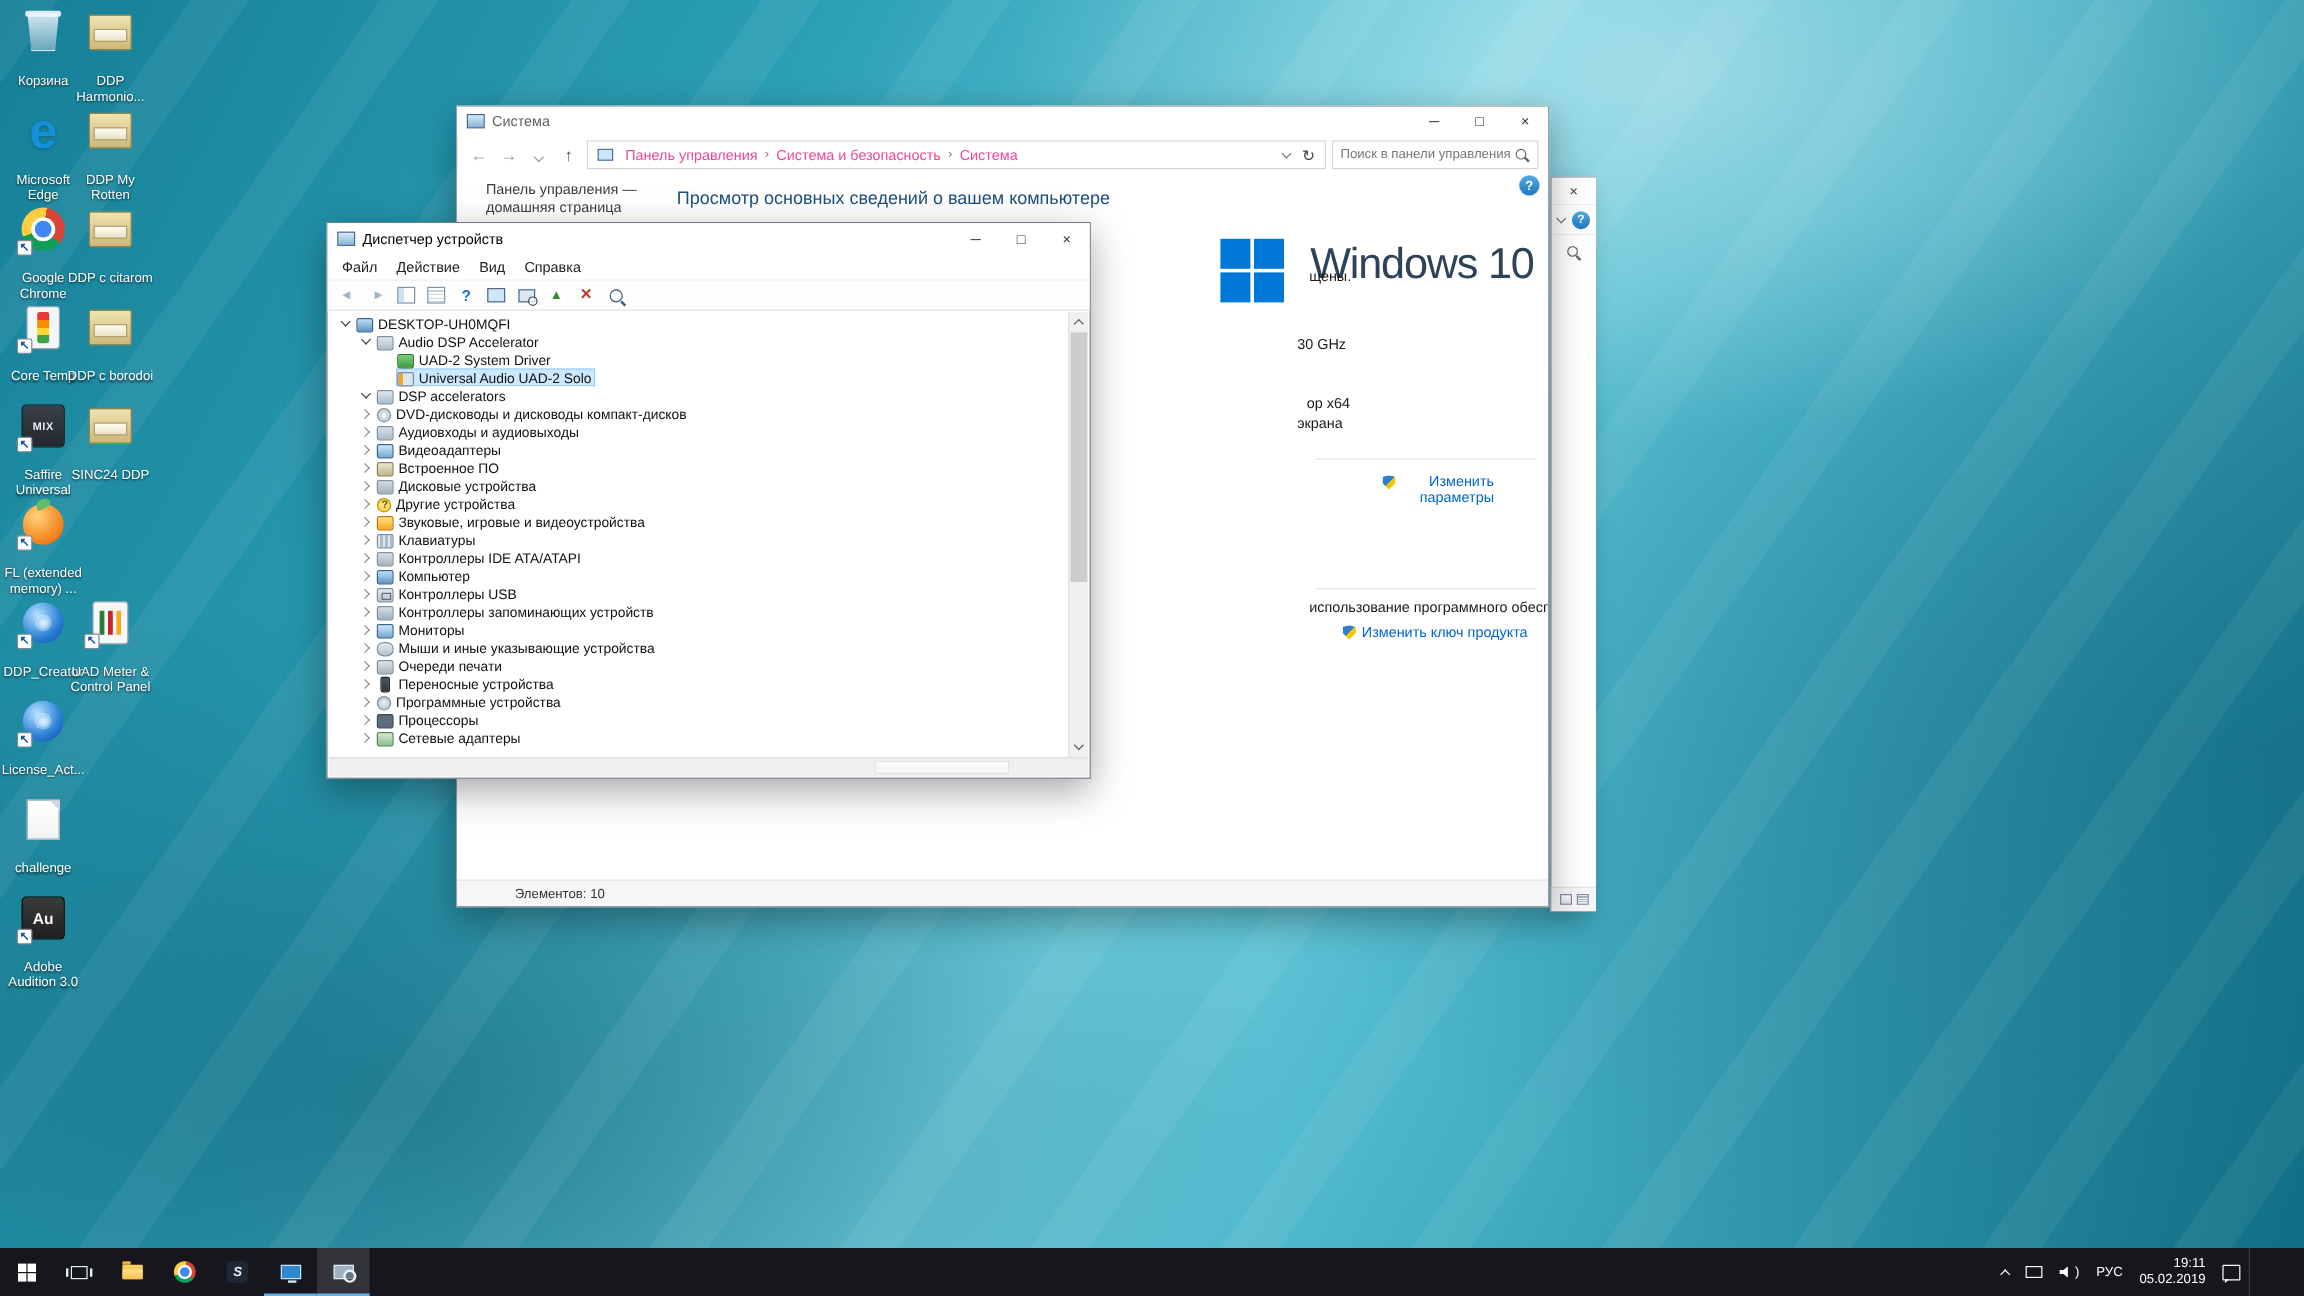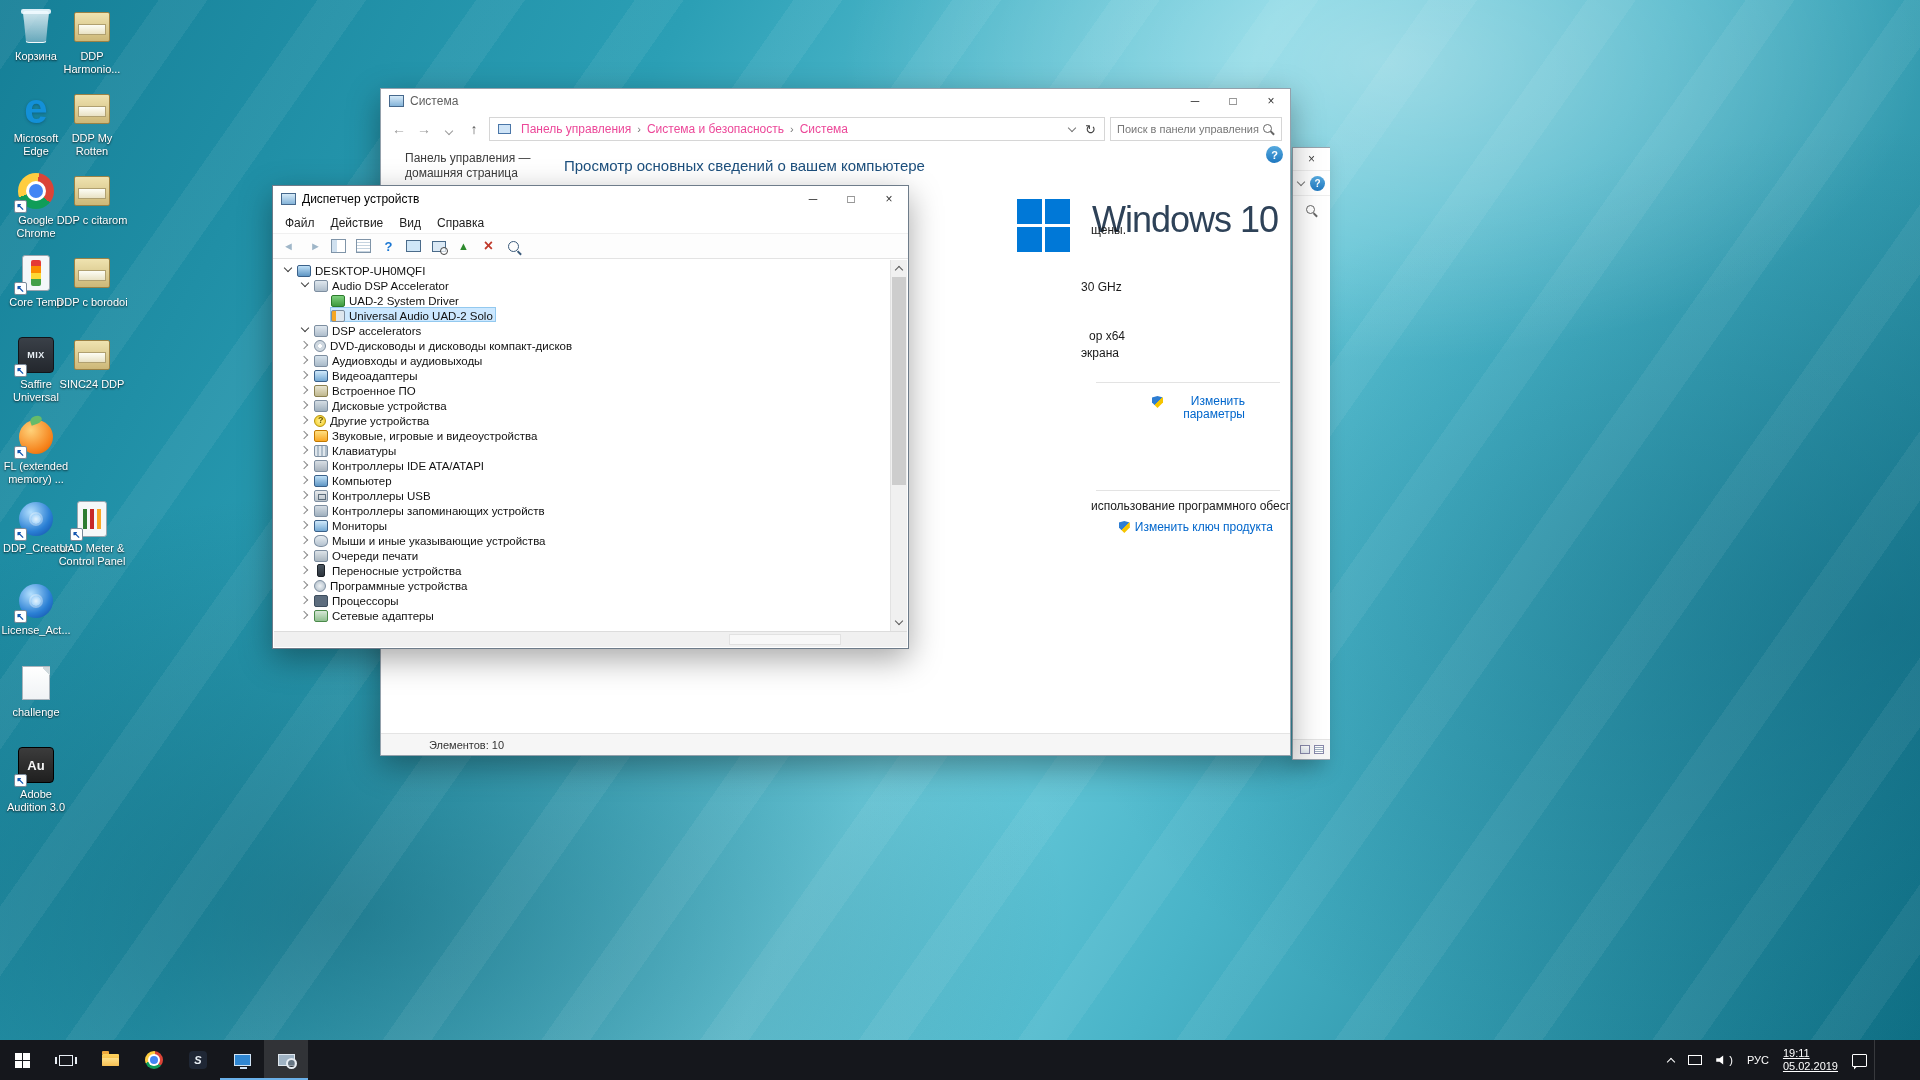--- a/index.html
+++ b/index.html
@@ -13,21 +13,21 @@
       radial-gradient(1200px 700px at 18% 88%, rgba(8,80,100,.50), rgba(8,80,100,0) 60%),
       radial-gradient(1500px 900px at 98% 60%, rgba(10,95,120,.45), rgba(10,95,120,0) 55%),
       linear-gradient(118deg,#157f97 0%,#2b9fb5 28%,#6fcfdf 52%,#49b4c8 68%,#0f7085 100%);}
   .screen::before{content:"";position:absolute;inset:0;pointer-events:none;
     background:repeating-linear-gradient(125deg, rgba(255,255,255,.06) 0 40px, rgba(255,255,255,0) 40px 130px);}
 
   
   .dcol{position:absolute;top:6px;width:72px;display:flex;flex-direction:column;z-index:1;}
   .dcol1{left:0;}
   .dcol2{left:56px;}
-  .dslot{height:82px;display:flex;flex-direction:column;align-items:center;cursor:default;}
+  .dslot{height:82px;display:flex;flex-direction:column;align-items:center;cursor:default;gap:12px;}
   .dicon{position:relative;width:48px;height:42px;display:flex;align-items:center;justify-content:center;}
   .dlabel{margin-top:2px;width:72px;text-align:center;font-size:11px;line-height:13px;color:#fff;
     text-shadow:0 1px 2px rgba(0,0,0,.8);max-height:27px;overflow:hidden;}
   .sarrow{display:none;position:absolute;left:2px;bottom:-1px;width:13px;height:13px;background:#fff;
     border:1px solid #7a8a9a;border-radius:2px;color:#1557b0;font-size:10px;line-height:11px;
     text-align:center;font-weight:bold;z-index:2;}
   .dicon.shortcut .sarrow{display:block;}
   .dicon.t-empty{visibility:hidden;}
 
   .t-bin::before{content:"";width:24px;height:30px;background:linear-gradient(180deg,rgba(235,245,250,.85),rgba(170,200,215,.55));
@@ -242,21 +242,21 @@
   .bt-sys .tico::after{content:"";position:absolute;left:5px;bottom:-4px;width:7px;height:2px;background:#cfe3f5;}
   .bt-dm .tico{width:17px;height:12px;border:1px solid #dfe7ee;background:#9fb3c4;}
   .bt-dm .tico::after{content:"";position:absolute;right:-3px;bottom:-4px;width:7px;height:7px;border:2px solid #e8eef4;border-radius:50%;background:rgba(20,30,40,.4);}
 
   .tray{margin-left:auto;display:flex;align-items:center;color:#fff;}
   .tray-item{height:40px;display:flex;align-items:center;justify-content:center;padding:0 7px;}
   .disp-ic{width:14px;height:10px;border:1px solid #fff;}
   .vol-wrap::after{content:")";font-size:11px;margin-left:1px;color:#fff;}
   .vol-ic{width:12px;height:11px;background:#fff;clip-path:polygon(0 35%,28% 35%,58% 8%,58% 92%,28% 65%,0 65%);}
   .lang{font-size:11px;}
-  .clock{display:flex;flex-direction:column;align-items:flex-start;justify-content:center;font-size:11px;line-height:13px;text-decoration:underline;}
+  .clock{display:flex;flex-direction:column;align-items:flex-end;justify-content:center;font-size:11px;line-height:13px;}
   .ac-ic{width:15px;height:13px;border:1px solid #fff;border-radius:1px;position:relative;}
   .ac-ic::after{content:"";position:absolute;left:1px;bottom:-4px;width:4px;height:4px;background:#fff;clip-path:polygon(0 0,100% 0,0 100%);}
   .peek{width:46px;height:40px;border-left:1px solid rgba(255,255,255,.15);}
 </style>
 </head>
 <body>
 
 <div class="screen">
 
   <div class="dcol dcol1">

